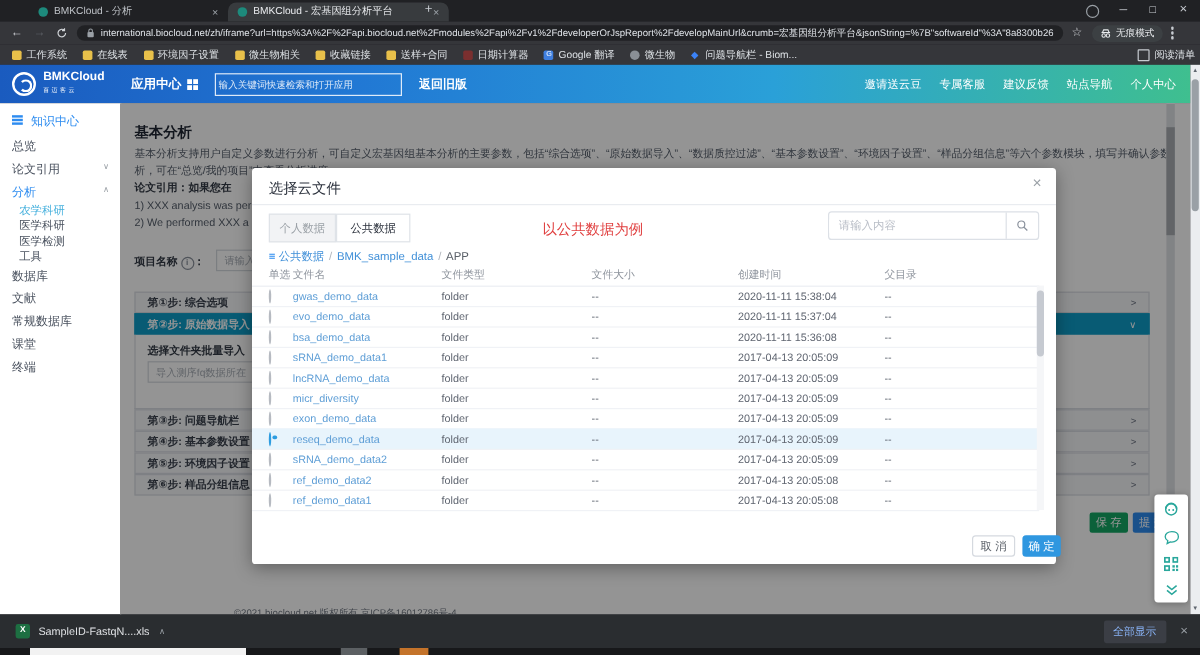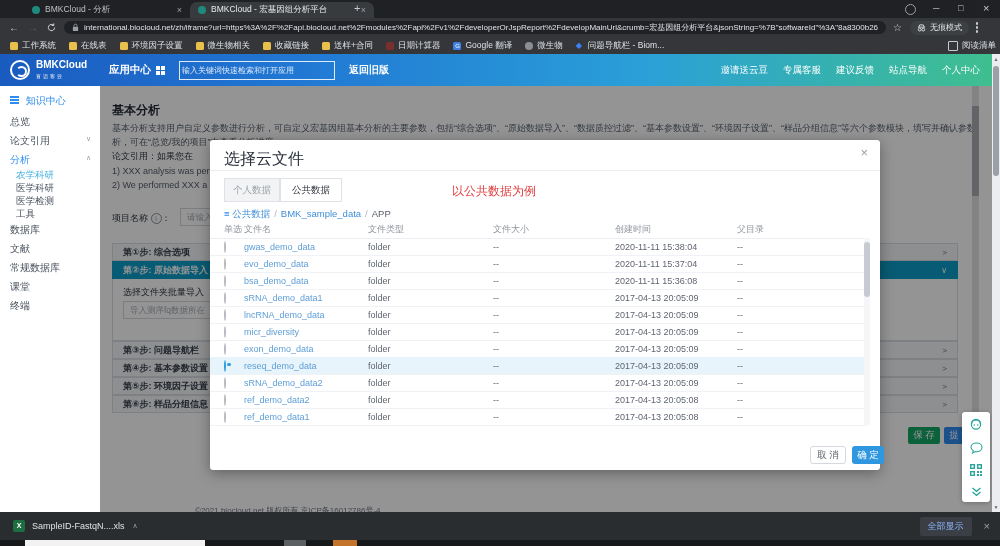--- a/index.html
+++ b/index.html
@@ -66,42 +66,42 @@
   .sb.blue{color:#2d8cf0}
   .sb.sub{left:16px;font-size:9.5px}
   .sb.hl{color:#45b0dd}
   .sbchev{position:absolute;right:9px;font-size:7px;color:#9aa0a6}
   .hamb{display:inline-block;vertical-align:-1px;margin-right:4px}
   .hamb i{display:block;width:9px;height:1.5px;background:#2d8cf0;margin:1.5px 0}
   .content{left:100px;top:86px;width:892px;height:426px;background:#fff;z-index:1;overflow:hidden}
   .ct{position:absolute;white-space:nowrap}
   .pgtitle{font-size:12px;font-weight:bold;color:#1f2633}
   .pgtxt{font-size:9px;color:#555e6b}
-  .pgbold{font-size:9px;font-weight:normal;color:#333a45}
+  .pgbold{font-size:9px;font-weight:bold;color:#333a45}
   .steprow{position:absolute;left:12px;width:846px;height:18px;background:#f4f6f8;border:1px solid #d9dde3;
     box-sizing:border-box;display:flex;align-items:center;font-size:9px;font-weight:bold;color:#3a414d}
   .steprow .lbl{margin-left:10px}
   .steprow .chev{margin-left:auto;margin-right:10px;font-weight:normal;color:#6b7280;font-size:8px}
   .steprow.active{background:#0f9ec9;border-color:#0f9ec9;color:#fff}
   .steprow.active .chev{color:#fff}
   .importbox{position:absolute;left:12px;width:846px;height:62px;background:#fff;border:1px solid #d9dde3;
     border-top:none;box-sizing:border-box}
   .smallinput{border:1px solid #d5d9df;height:18px;box-sizing:border-box;font-size:8.5px;color:#707780;
     padding:0 6px;background:#fff;outline:none}
   .smallinput::placeholder{color:#a7adb5}
   .infoi{display:inline-block;width:9px;height:9px;border:1px solid #8a919c;border-radius:50%;
     font-size:7px;line-height:9px;text-align:center;color:#8a919c;font-style:normal;vertical-align:0px}
   .actbtn{position:absolute;width:32px;height:17px;color:#fff;font-size:9.5px;display:flex;
     align-items:center;justify-content:center;border-radius:2px}
   .overlay{left:100px;top:86px;width:892px;height:426px;background:rgba(0,0,0,.42);z-index:2}
   
   .modal{left:210px;top:140px;width:670px;height:330px;background:#fff;border-radius:3px;z-index:10;
     box-shadow:0 3px 14px rgba(0,0,0,.35)}
   .m{position:absolute;white-space:nowrap}
-  .mtitle{font-size:16px;color:#2b313c}
+  .mtitle{font-size:12px;color:#2b313c}
   .mclose{font-size:13px;color:#9aa0a6}
   .mdiv{left:0;top:30px;width:670px;border-top:1px solid #e9ecf0}
   .mtab{height:24px;box-sizing:border-box;border:1px solid #dfe3e8;display:flex;align-items:center;
     justify-content:center;font-size:9.5px}
   .mtab.off{background:#f2f3f5;color:#9aa0a6}
   .mtab.on{background:#fff;color:#2b313c}
   .rednote{color:#e03e3e;font-size:12px}
   .msearch{left:480px;top:36px;width:176px;height:24px;border:1px solid #dce0e6;border-radius:3px;
     box-sizing:border-box;display:flex;align-items:center}
   .msearch input{flex:1;border:none;outline:none;font-size:9.5px;color:#5a6068;padding:0 8px;min-width:0}
@@ -358,20 +358,29 @@
 
   <div class="abs modal">
     <div class="m mtitle" style="left:14px;top:9px">选择云文件</div>
     <div class="m mclose" style="right:12px;top:5px">×</div>
     <div class="m mdiv"></div>
 
     <div class="m mtab off" style="left:14px;top:38px;width:56px">个人数据</div>
     <div class="m mtab on" style="left:70px;top:38px;width:62px">公共数据</div>
     <div class="m rednote" style="left:242px;top:43px">以公共数据为例</div>
 
+    <div class="m msearch">
+      <input placeholder="请输入内容" style="">
+      <span class="magseg">
+        <svg width="10" height="10" viewBox="0 0 11 11">
+            <circle cx="4.5" cy="4.5" r="3.2" fill="none" stroke="#8a919c" stroke-width="1.1"></circle>
+            <path d="M7 7l3 3" stroke="#8a919c" stroke-width="1.1"></path>
+          </svg>
+      </span>
+    </div>
 
     <div class="m crumb" style="left:14px;top:68px">
       <span style="color:#2d8cf0">≡</span>
       <span class="lk">公共数据</span><span class="sep">/</span><span class="lk">BMK_sample_data</span><span class="sep">/</span><span class="cur">APP</span>
     </div>
 
     <div class="thead" style="top:80px">
       <span class="cc0">单选</span>
       <span class="cc1">文件名</span>
       <span class="cc2">文件类型</span>

